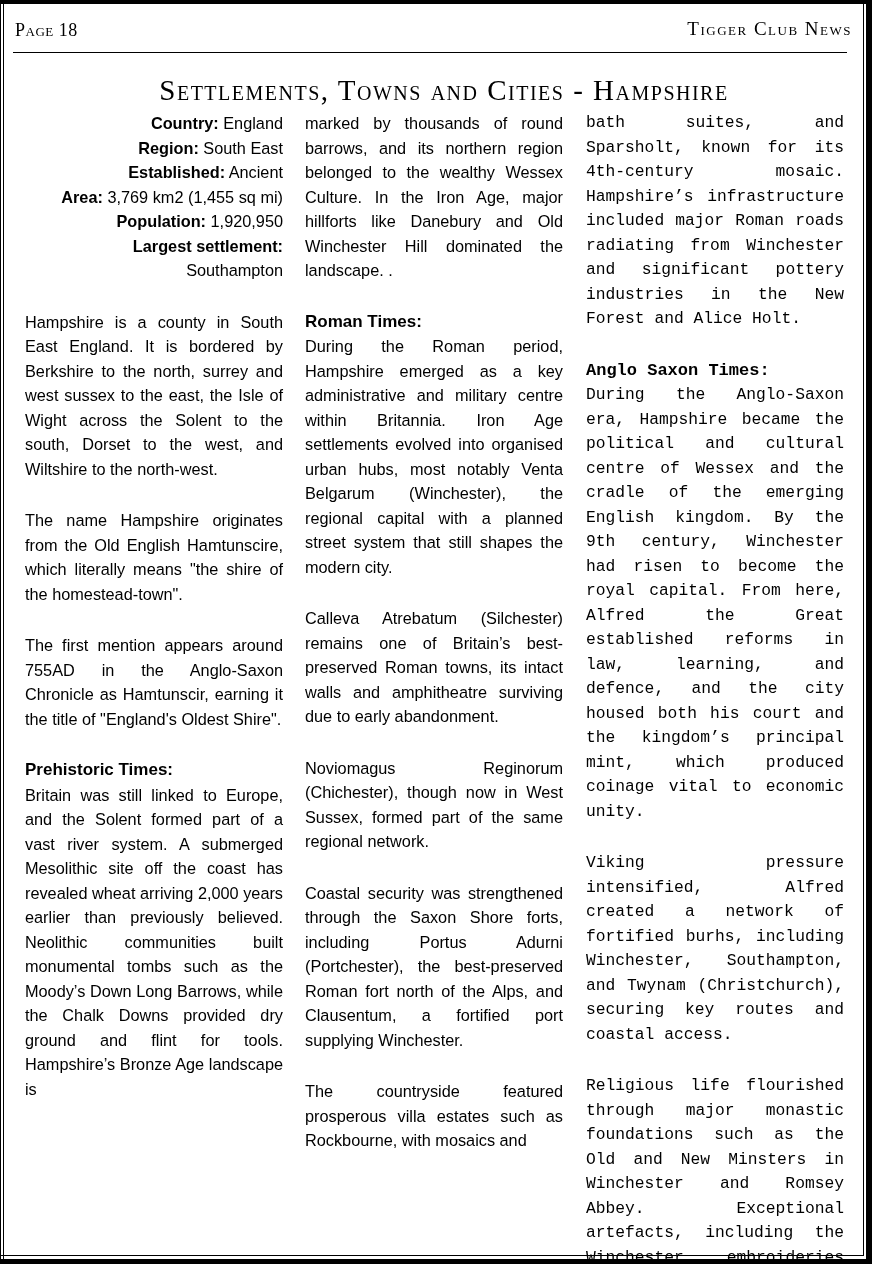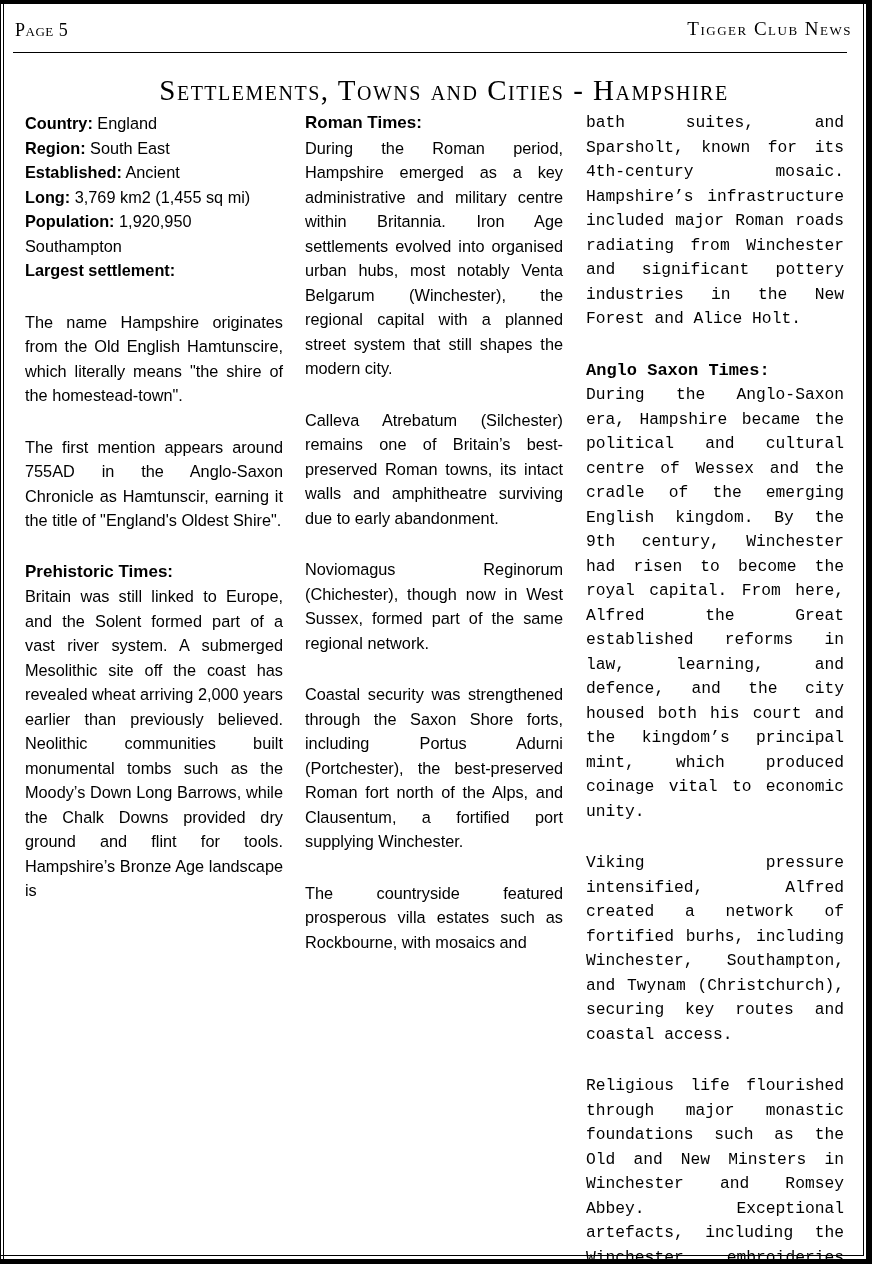--- a/index.html
+++ b/index.html
@@ -84,21 +84,21 @@
     .col-1 { left: 25px; }
     .col-2 { left: 305px; }
     .col-3 { left: 586px; font-family: Liberation Mono, monospace; }
 
     .col p {
       margin: 0 0 27px 0;
     }
     .col p.tight { margin-bottom: 0; }
     .fact {
       display: block;
-      text-align: left;
+      text-align: right;
     }
     .fact .label { font-weight: bold; }
     .section-heading {
       display: block;
       font-weight: bold;
       font-size: 17px;
       text-align: left;
     }
     .facts { margin-bottom: 27px; }
   </style>
@@ -106,46 +106,48 @@
 <body>
 
 <div class="frame-top"></div>
 <div class="frame-left-outer"></div>
 <div class="frame-left-inner"></div>
 <div class="frame-right-inner"></div>
 <div class="frame-right-outer"></div>
 <div class="frame-bottom-inner"></div>
 <div class="frame-bottom-outer"></div>
 
-<div class="page-number">Page 5</div>
+<div class="page-number">Page 18</div>
 <div class="newsletter-name">Tigger Club News</div>
 <div class="header-rule"></div>
 
 <h1 class="article-title">Settlements, Towns and Cities - Hampshire</h1>
 
 <div class="col col-1">
   <div class="facts">
     <span class="fact"><span class="label">Country:</span><span> England</span></span>
     <span class="fact"><span class="label">Region:</span><span> South East</span></span>
     <span class="fact"><span class="label">Established:</span><span> Ancient</span></span>
-    <span class="fact"><span class="label">Long:</span><span> 3,769 km2 (1,455 sq mi)</span></span>
+    <span class="fact"><span class="label">Area:</span><span> 3,769 km2 (1,455 sq mi)</span></span>
     <span class="fact"><span class="label">Population:</span><span> 1,920,950</span></span>
+    <span class="fact"><span class="label">Largest settlement:</span></span>
     <span class="fact">Southampton</span>
-    <span class="fact"><span class="label">Largest settlement:</span></span>
   </div>
 
+  <p>Hampshire is a county in South East England. It is bordered by Berkshire to the north, surrey and west sussex to the east, the Isle of Wight across the Solent to the south, Dorset to the west, and Wiltshire to the north-west.</p>
   <p>The name Hampshire originates from the Old English Hamtunscire, which literally means "the shire of the homestead-town".</p>
 
   <p>The first mention appears around 755AD in the Anglo-Saxon Chronicle as Hamtunscir, earning it the title of "England's Oldest Shire".</p>
 
   <span class="section-heading">Prehistoric Times:</span>
   <p class="tight">Britain was still linked to Europe, and the Solent formed part of a vast river system. A submerged Mesolithic site off the coast has revealed wheat arriving 2,000 years earlier than previously believed. Neolithic communities built monumental tombs such as the Moody’s Down Long Barrows, while the Chalk Downs provided dry ground and flint for tools. Hampshire’s Bronze Age landscape is</p>
 </div>
 
 <div class="col col-2">
+  <p>marked by thousands of round barrows, and its northern region belonged to the wealthy Wessex Culture. In the Iron Age, major hillforts like Danebury and Old Winchester Hill dominated the landscape. .</p>
 
   <span class="section-heading">Roman Times:</span>
   <p>During the Roman period, Hampshire emerged as a key administrative and military centre within Britannia. Iron Age settlements evolved into organised urban hubs, most notably Venta Belgarum (Winchester), the regional capital with a planned street system that still shapes the modern city.</p>
   <p>Calleva Atrebatum (Silchester) remains one of Britain’s best-preserved Roman towns, its intact walls and amphitheatre surviving due to early abandonment.</p>
   <p>Noviomagus Reginorum (Chichester), though now in West Sussex, formed part of the same regional network.</p>
   <p>Coastal security was strengthened through the Saxon Shore forts, including Portus Adurni (Portchester), the best-preserved Roman fort north of the Alps, and Clausentum, a fortified port supplying Winchester.</p>
   <p class="tight">The countryside featured prosperous villa estates such as Rockbourne, with mosaics and</p>
 </div>
 
 <div class="col col-3">

